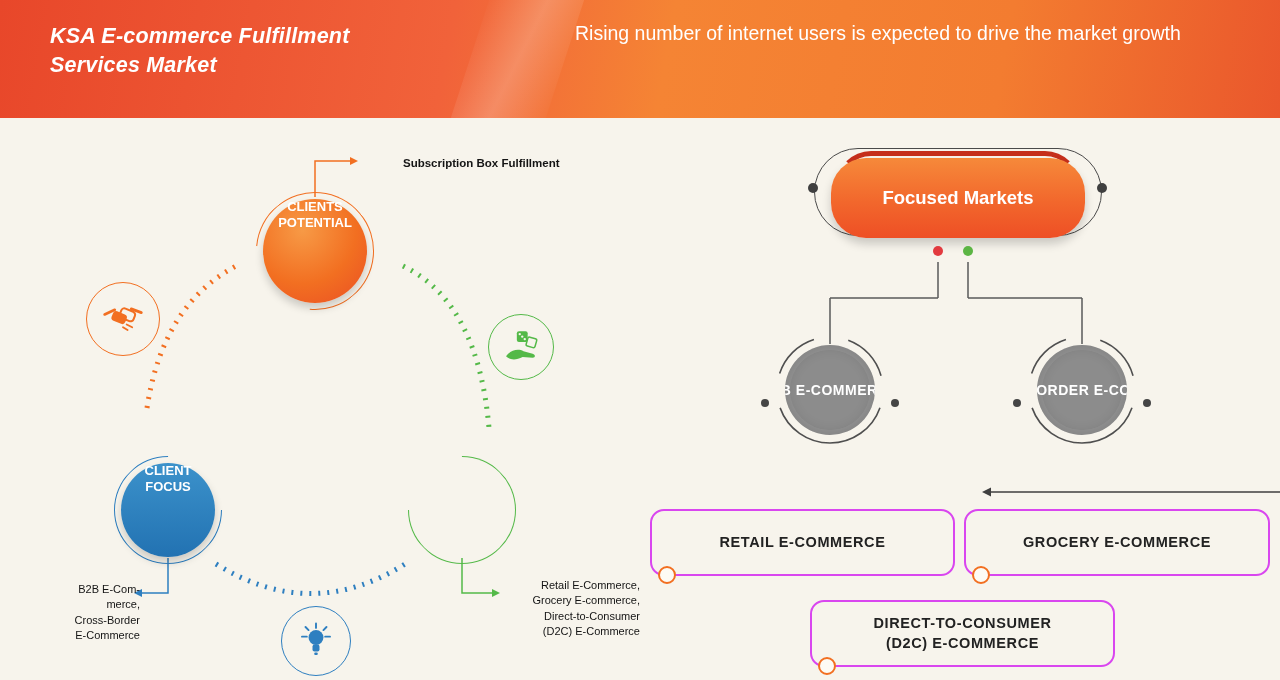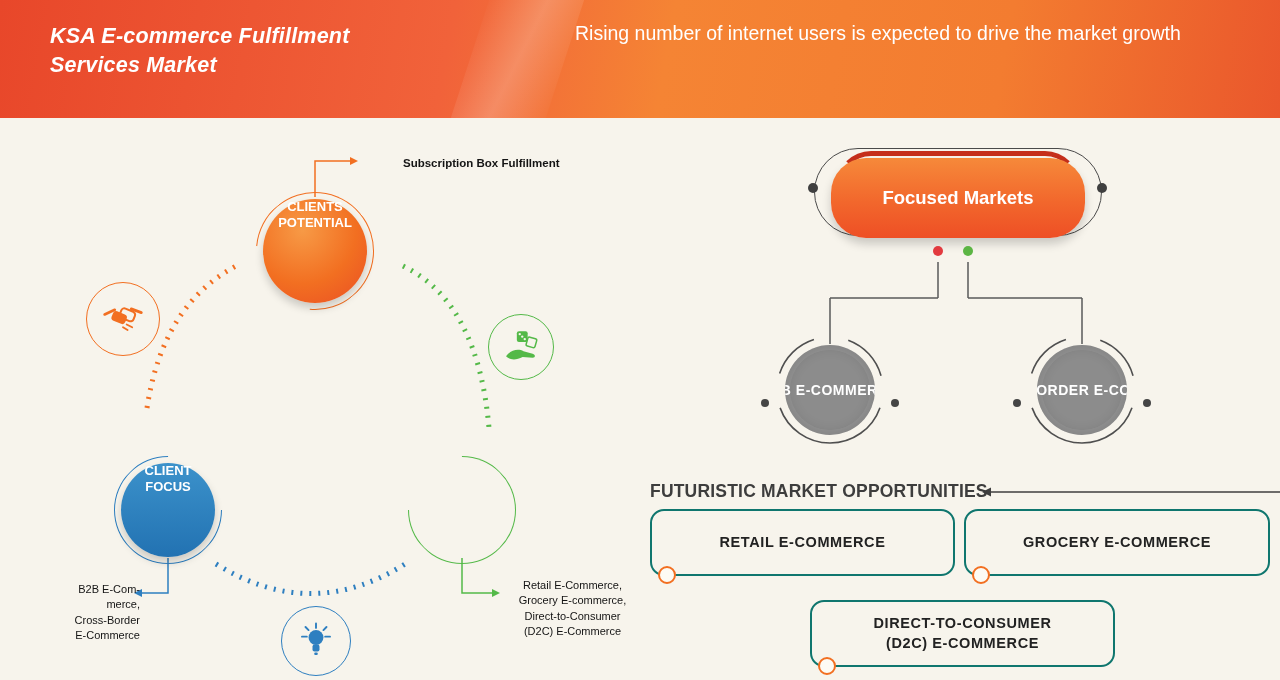--- a/index.html
+++ b/index.html
@@ -39,21 +39,21 @@
   .ring-hb{left:408px;top:456px;width:108px;height:108px;border-color:#54b948;
     border-top-color:transparent;transform:rotate(-45deg);}
   .icirc{position:absolute;border-radius:50%;border:1.6px solid;display:flex;align-items:center;
     justify-content:center;background:transparent;}
   .ic-hand{left:86px;top:282px;width:72px;height:72px;border-color:#f26f21;}
   .ic-dice{left:488px;top:314px;width:64px;height:64px;border-color:#54b948;}
   .ic-bulb{left:281px;top:606px;width:68px;height:68px;border-color:#2e7fc0;}
   .callout{position:absolute;font-size:11px;color:#141414;line-height:1.4;white-space:pre-line;}
   .co-sub{left:379px;top:155px;font-weight:600;font-size:11.5px;margin-left:24px;}
   .co-cf{left:58px;top:582px;width:82px;text-align:right;}
-  .co-hb{left:505px;top:578px;width:135px;text-align:center;}
+  .co-hb{left:505px;top:578px;width:135px;text-align:right;}
 
   
   .stad-ring{position:absolute;left:814px;top:148px;width:288px;height:88px;
     border:1.6px solid #4a4a4a;border-radius:46px;box-sizing:border-box;}
   .stad-band{position:absolute;left:836px;top:151px;width:244px;height:44px;box-sizing:border-box;
     border:5px solid transparent;border-top-color:#c52f1b;border-radius:35px 35px 0 0;}
   .stad{position:absolute;left:831px;top:158px;width:254px;height:80px;border-radius:35px;
     background:linear-gradient(180deg,#f6893a 0%,#f2672c 55%,#ee4f25 100%);
     color:#fff;font-size:18.5px;font-weight:700;display:flex;align-items:center;justify-content:center;
     box-shadow:0 6px 10px rgba(0,0,0,.18);}
@@ -61,21 +61,21 @@
   .gnode{position:absolute;width:90px;height:90px;border-radius:50%;background:#8c8c8c;color:#fff;
     display:flex;align-items:center;justify-content:center;font-size:14px;font-weight:700;
     letter-spacing:.5px;overflow:hidden;white-space:nowrap;
     box-shadow:inset 0 0 0 5px rgba(255,255,255,.07),inset 0 0 14px rgba(0,0,0,.18);}
   .gn-b2b{left:785px;top:345px;}
   .gn-cb{left:1037px;top:345px;}
 
   
   .opp-title{position:absolute;left:650px;top:481px;font-size:17.5px;font-weight:600;color:#3d3d3d;
     letter-spacing:.2px;}
-  .obox{position:absolute;height:67px;border:2px solid #0f766e;border-radius:14px;box-sizing:border-box;
+  .obox{position:absolute;height:67px;border:2px solid #d946ef;border-radius:14px;box-sizing:border-box;
     display:flex;align-items:center;justify-content:center;text-align:center;font-size:14.5px;
     font-weight:600;color:#222;letter-spacing:.6px;white-space:pre-line;line-height:1.35;}
   .ob-retail{left:650px;top:509px;width:305px;}
   .ob-grocery{left:964px;top:509px;width:306px;text-align:right;}
   .ob-d2c{left:810px;top:600px;width:305px;}
   .obox-dot{position:absolute;width:14px;height:14px;border:2.5px solid #f26f21;border-radius:50%;
     background:#fdfbf4;}
 </style>
 </head>
 <body>
@@ -175,21 +175,20 @@
   <div class="dot" style="left:933px;top:246px;width:10px;height:10px;background:#e23a3f;"></div>
   <div class="dot" style="left:963px;top:246px;width:10px;height:10px;background:#5cb544;"></div>
 
   <div class="gnode gn-b2b">
     <span>B2B E-COMMERCE</span>
   </div>
   <div class="gnode gn-cb">
     <span>CROSS-BORDER E-COMMERCE</span>
   </div>
 
-  <div class="opp-title">FUTURISTIC MARKET OPPORTUNITIES</div>
 
   <div class="obox ob-retail">
     <span>RETAIL E-COMMERCE</span>
   </div>
   <div class="obox ob-grocery">
     <span>GROCERY E-COMMERCE</span>
   </div>
   <div class="obox ob-d2c">
     <span>DIRECT-TO-CONSUMER
 (D2C) E-COMMERCE</span>

